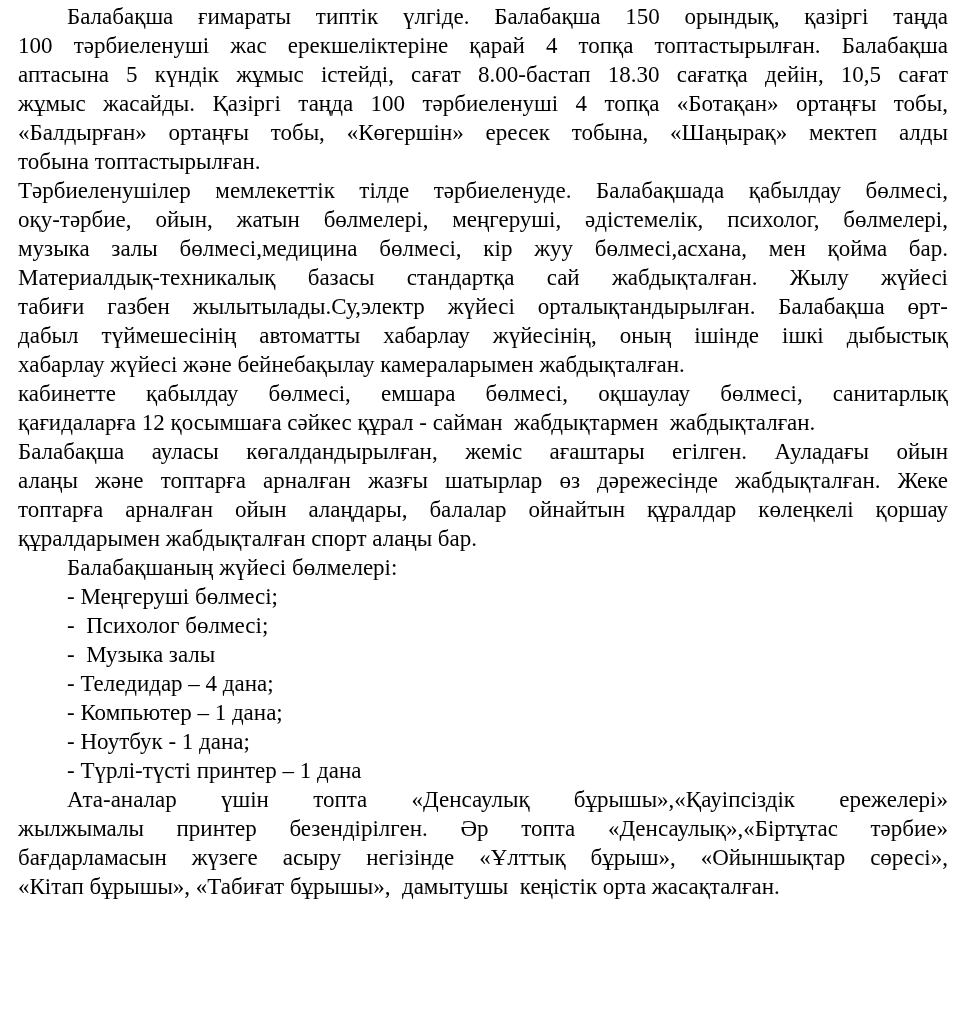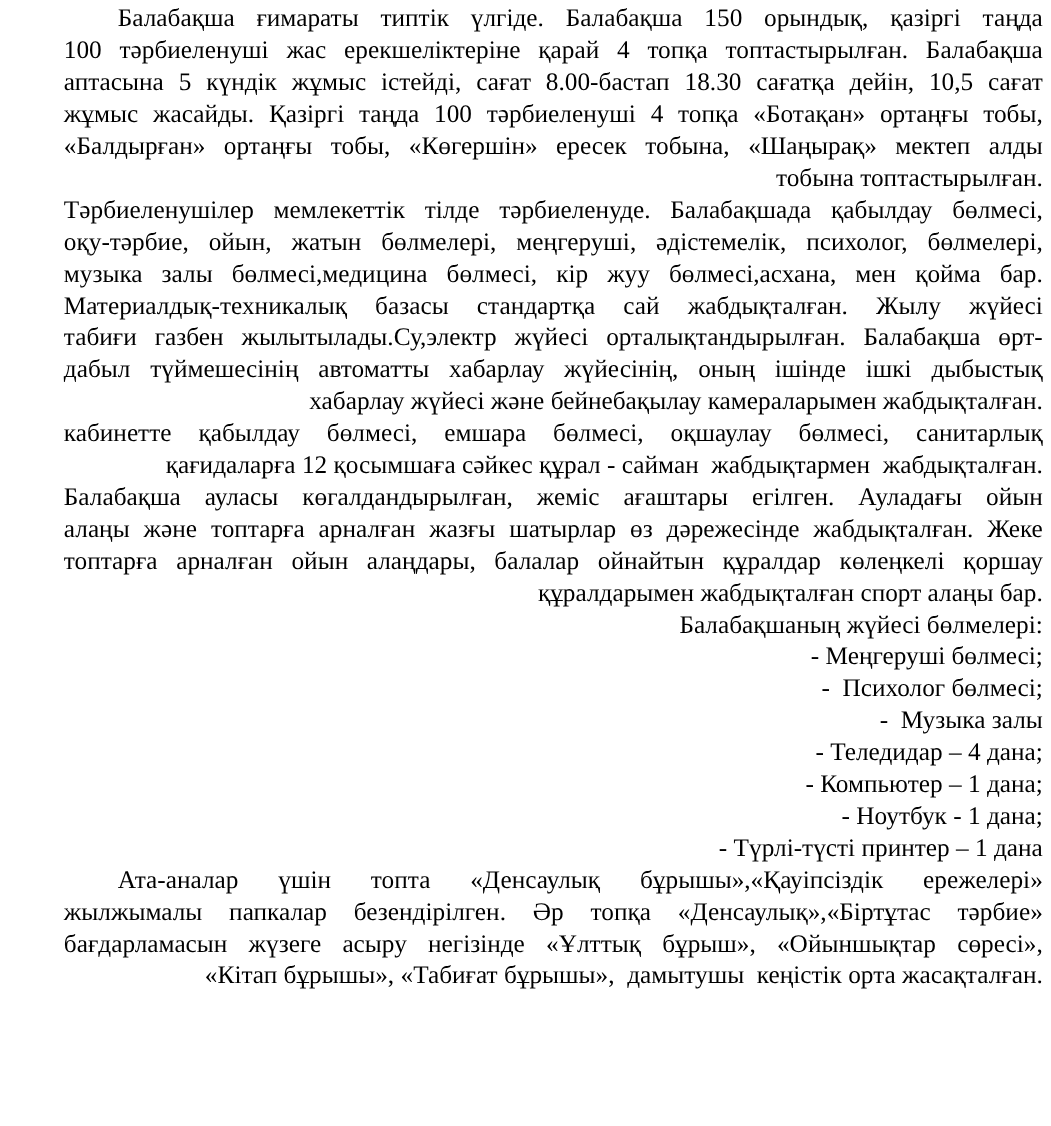--- a/index.html
+++ b/index.html
@@ -16,27 +16,26 @@
     background: #ffffff;
     overflow: hidden;
   }
   .doc {
     font-family: "Liberation Serif", "DejaVu Serif", serif;
     font-size: 23px;
     line-height: 29px;
     color: #000000;
   }
   .line {
-    text-align: right;
+    text-align: left;
     white-space: normal;
   }
   .line.justify {
     text-align: justify;
     text-align-last: justify;
-    margin-left: 40px;
   }
   .line.indent {
     text-indent: 49px;
   }
 </style>
 </head>
 <body>
 
 <div class="page" style="background: rgb(255, 255, 255);">
   <div class="doc" id="doc" style="color: rgb(0, 0, 0);">
@@ -61,17 +60,17 @@
       <div class="line">құралдарымен жабдықталған спорт алаңы бар.</div>
       <div class="line indent">Балабақшаның жүйесі бөлмелері:</div>
       <div class="line indent">- Меңгеруші бөлмесі;</div>
       <div class="line indent">- &nbsp;Психолог бөлмесі;</div>
       <div class="line indent">- &nbsp;Музыка залы</div>
       <div class="line indent">- Теледидар – 4 дана;</div>
       <div class="line indent">- Компьютер – 1 дана;</div>
       <div class="line indent">- Ноутбук - 1 дана;</div>
       <div class="line indent">- Түрлі-түсті принтер – 1 дана</div>
       <div class="line indent justify">Ата-аналар үшін топта «Денсаулық бұрышы»,«Қауіпсіздік ережелері»</div>
-      <div class="line justify">жылжымалы папкалар безендірілген. Әр топқа «Денсаулық»,«Біртұтас тәрбие»</div>
+      <div class="line justify">жылжымалы принтер безендірілген. Әр топта «Денсаулық»,«Біртұтас тәрбие»</div>
       <div class="line justify">бағдарламасын жүзеге асыру негізінде «Ұлттық бұрыш», «Ойыншықтар сөресі»,</div>
       <div class="line">«Кітап бұрышы», «Табиғат бұрышы», &nbsp;дамытушы &nbsp;кеңістік орта жасақталған.</div>
     </div>
 </div>
 
 </body></html>

